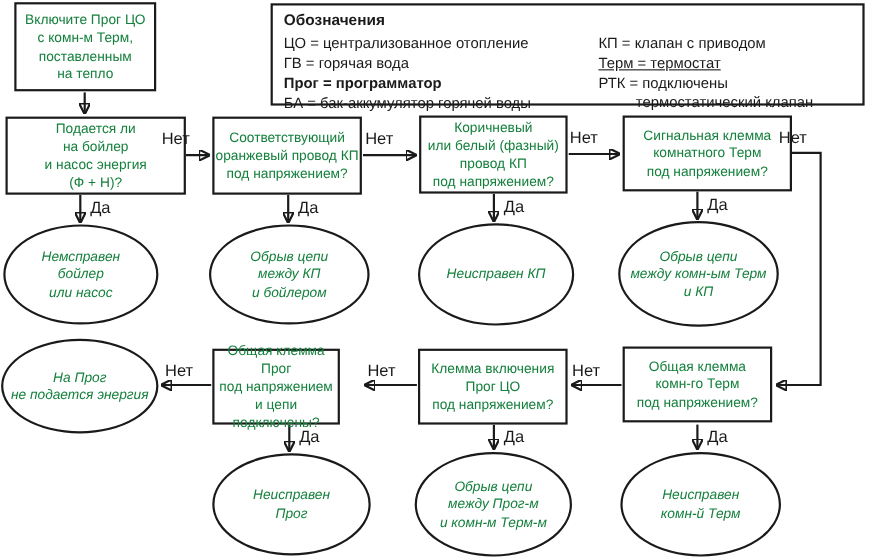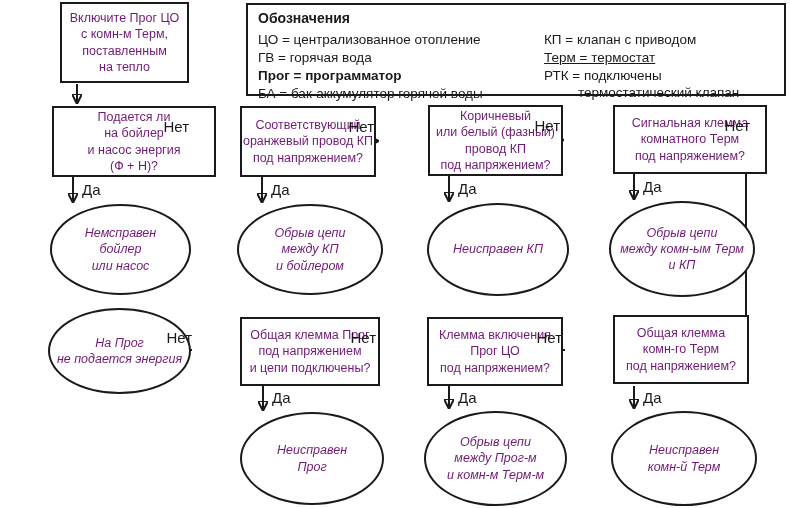--- a/index.html
+++ b/index.html
@@ -7,29 +7,28 @@
     position:relative; width:790px; height:508px; background:#ffffff;
     font-family:"Liberation Sans","DejaVu Sans",sans-serif; color:#1a1a1a;
     overflow:hidden;
   }
   .wires { position:absolute; left:0; top:0; width:790px; height:508px; }
   .wires path { stroke:#1a1a1a; stroke-width:2; fill:none; }
   .node {
     position:absolute; box-sizing:border-box;
     display:flex; align-items:center; justify-content:center;
     text-align:center; white-space:pre-line;
-    font-size:12.5px; line-height:1.3; color:#701a75;
+    font-size:12.5px; line-height:1.3; color:#15803d;
     background:#ffffff;
-    margin-left:47px;
   }
   .rect { border:2px solid #1a1a1a; }
   .oval { border:2px solid #1a1a1a; border-radius:50%;font-style:italic; }
   .edge-label {
     position:absolute; font-size:15px; color:#1a1a1a;
-    width:42px; text-align:right; line-height:18px;
+    width:42px; text-align:left; line-height:18px;
   }
   .legend {
     position:absolute; left:246px; top:3px; width:540px; height:93px;
     box-sizing:border-box; border:2px solid #1a1a1a; background:#ffffff;
   }
   .legend-title {
     position:absolute; left:10px; top:5px;
     font-size:14px; font-weight:bold;
   }
   .legend-line { position:absolute; font-size:13.5px; line-height:17px; }
@@ -108,21 +107,21 @@
   <div class="node oval" style="left:190px;top:204px;width:146px;height:91px">Обрыв цепи
 между КП
 и бойлером</div>
   <div class="node oval" style="left:380px;top:203px;width:142px;height:93px">Неисправен КП</div>
   <div class="node oval" style="left:562px;top:201px;width:146px;height:96px">Обрыв цепи
 между комн-ым Терм
 и КП</div>
 
   <div class="node oval" style="left:1px;top:308px;width:143px;height:86px">На Прог
 не подается энергия</div>
-  <div class="node rect" style="left:193px;top:317px;width:140px;height:69px">Общая клемма Прог
+  <div class="node rect" style="left:193px;top:317px;width:116px;height:69px">Общая клемма Прог
 под напряжением
 и цепи подключены?</div>
   <div class="node rect" style="left:380px;top:317px;width:136px;height:69px">Клемма включения
 Прог ЦО
 под напряжением?</div>
   <div class="node rect" style="left:566px;top:315px;width:136px;height:69px">Общая клемма
 комн-го Терм
 под напряжением?</div>
 
   <div class="node oval" style="left:193px;top:412px;width:144px;height:93px">Неисправен

